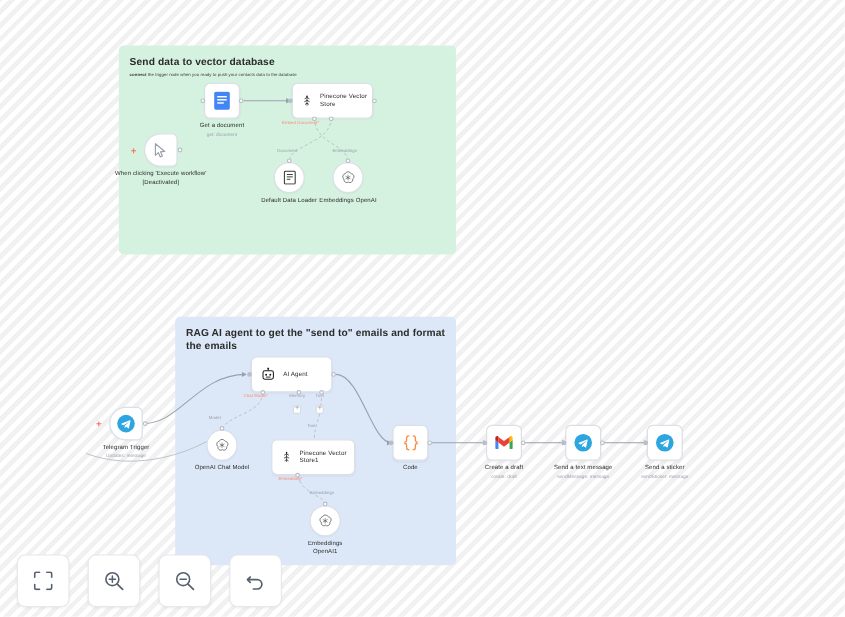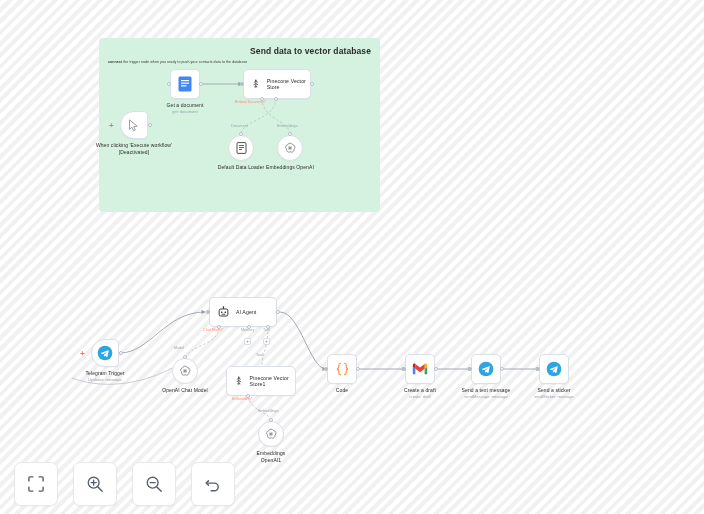--- a/index.html
+++ b/index.html
@@ -28,21 +28,20 @@
     border-radius: 4px;
     box-sizing: border-box;
     padding: 8px 9px;
   }
   .sticky-title {
     font-size: 8.5px;
     font-weight: bold;
     color: #2b2b2b;
     line-height: 1.25;
     letter-spacing: 0.1px;
-    text-align: right;
   }
   .sticky-sub {
     font-size: 3.6px;
     color: #3a3a3a;
     line-height: 1.4;
     margin-top: 3px;
     letter-spacing: 0.05px;
   }
   .sticky-sub b { font-weight: bold; }
 
@@ -189,20 +188,23 @@
 </head>
 <body>
 
 <div id="canvas">
 
   <div class="sticky" id="sticky-green">
     <div class="sticky-title">Send data to vector database</div>
     <div class="sticky-sub"><b>connect</b><span> the trigger node when you ready to push your contacts data to the database</span></div>
   </div>
 
+  <div class="sticky" id="sticky-blue">
+    <div class="sticky-title">RAG AI agent to get the "send to" emails and format the emails</div>
+  </div>
 
 
   <svg class="edges">
     <defs>
       <marker id="arr" markerWidth="5" markerHeight="5" refX="4" refY="2.5" orient="auto">
         <path d="M0,0 L4.5,2.5 L0,5 z" fill="#9aa0ab"></path>
       </marker>
     </defs>
 
     <path d="M203,84 L242,84" stroke="#9aa0ab" stroke-width="0.9" fill="none" marker-end="url(#arr)"></path>

